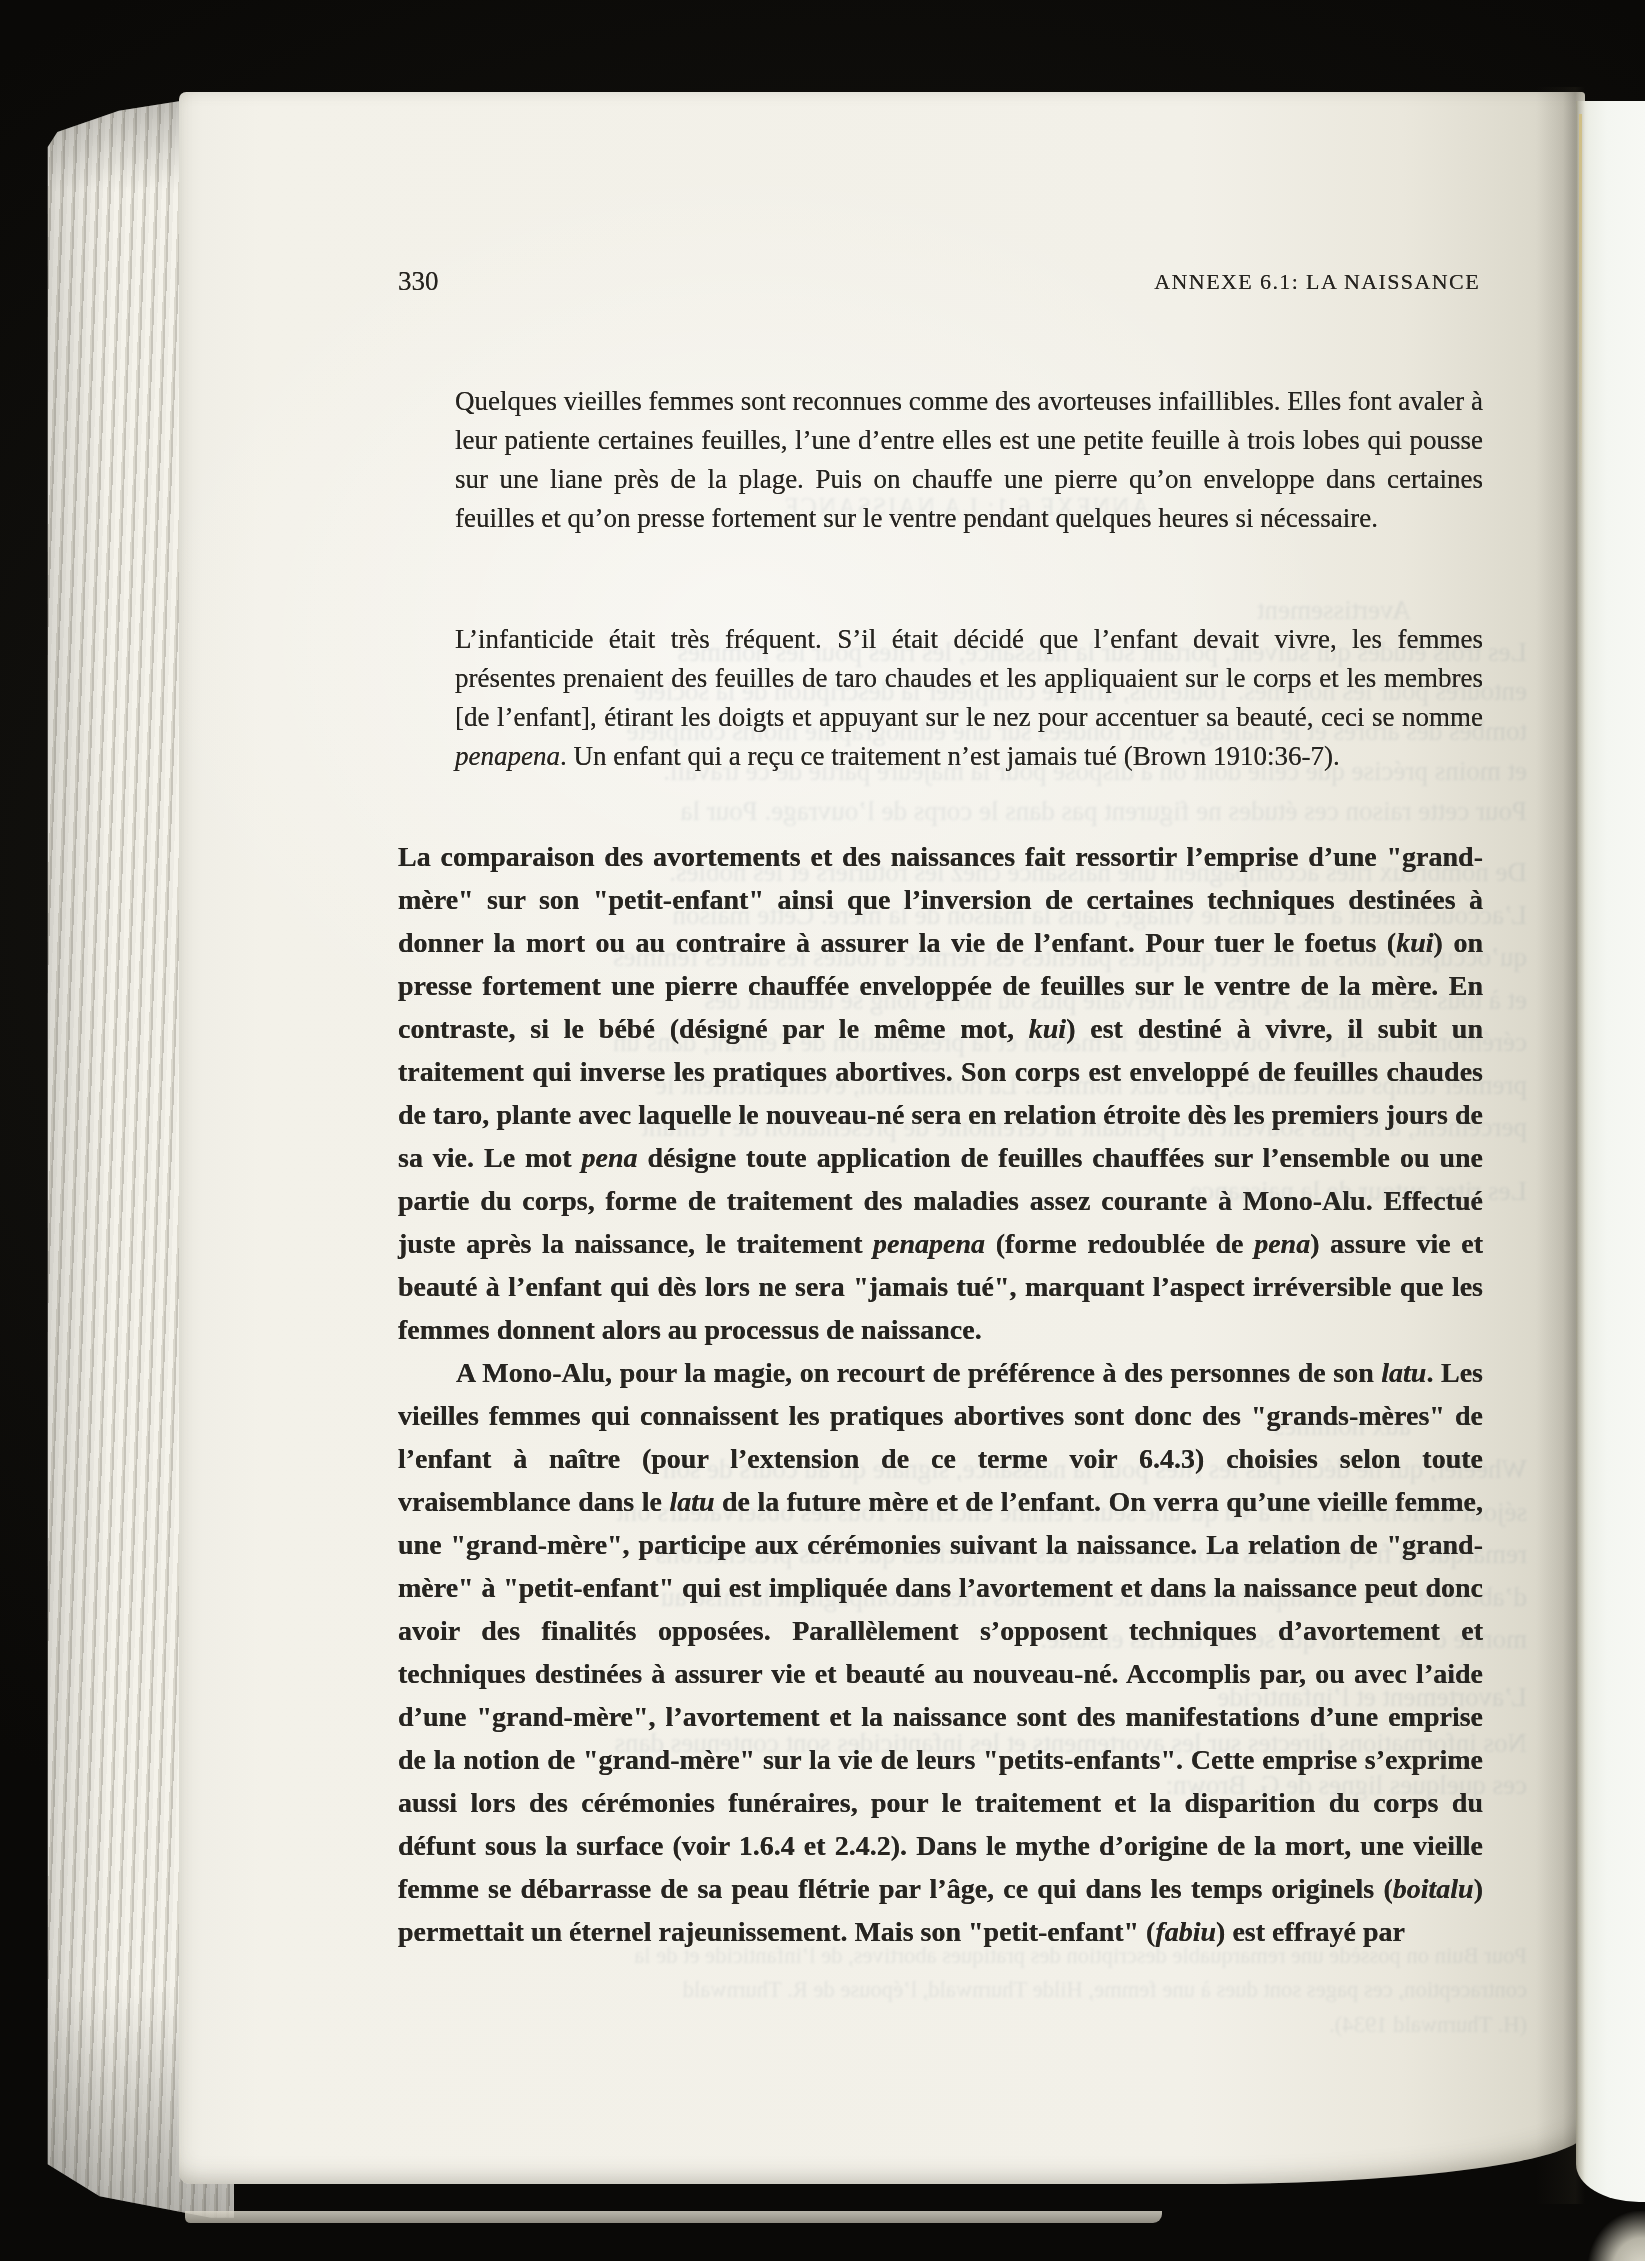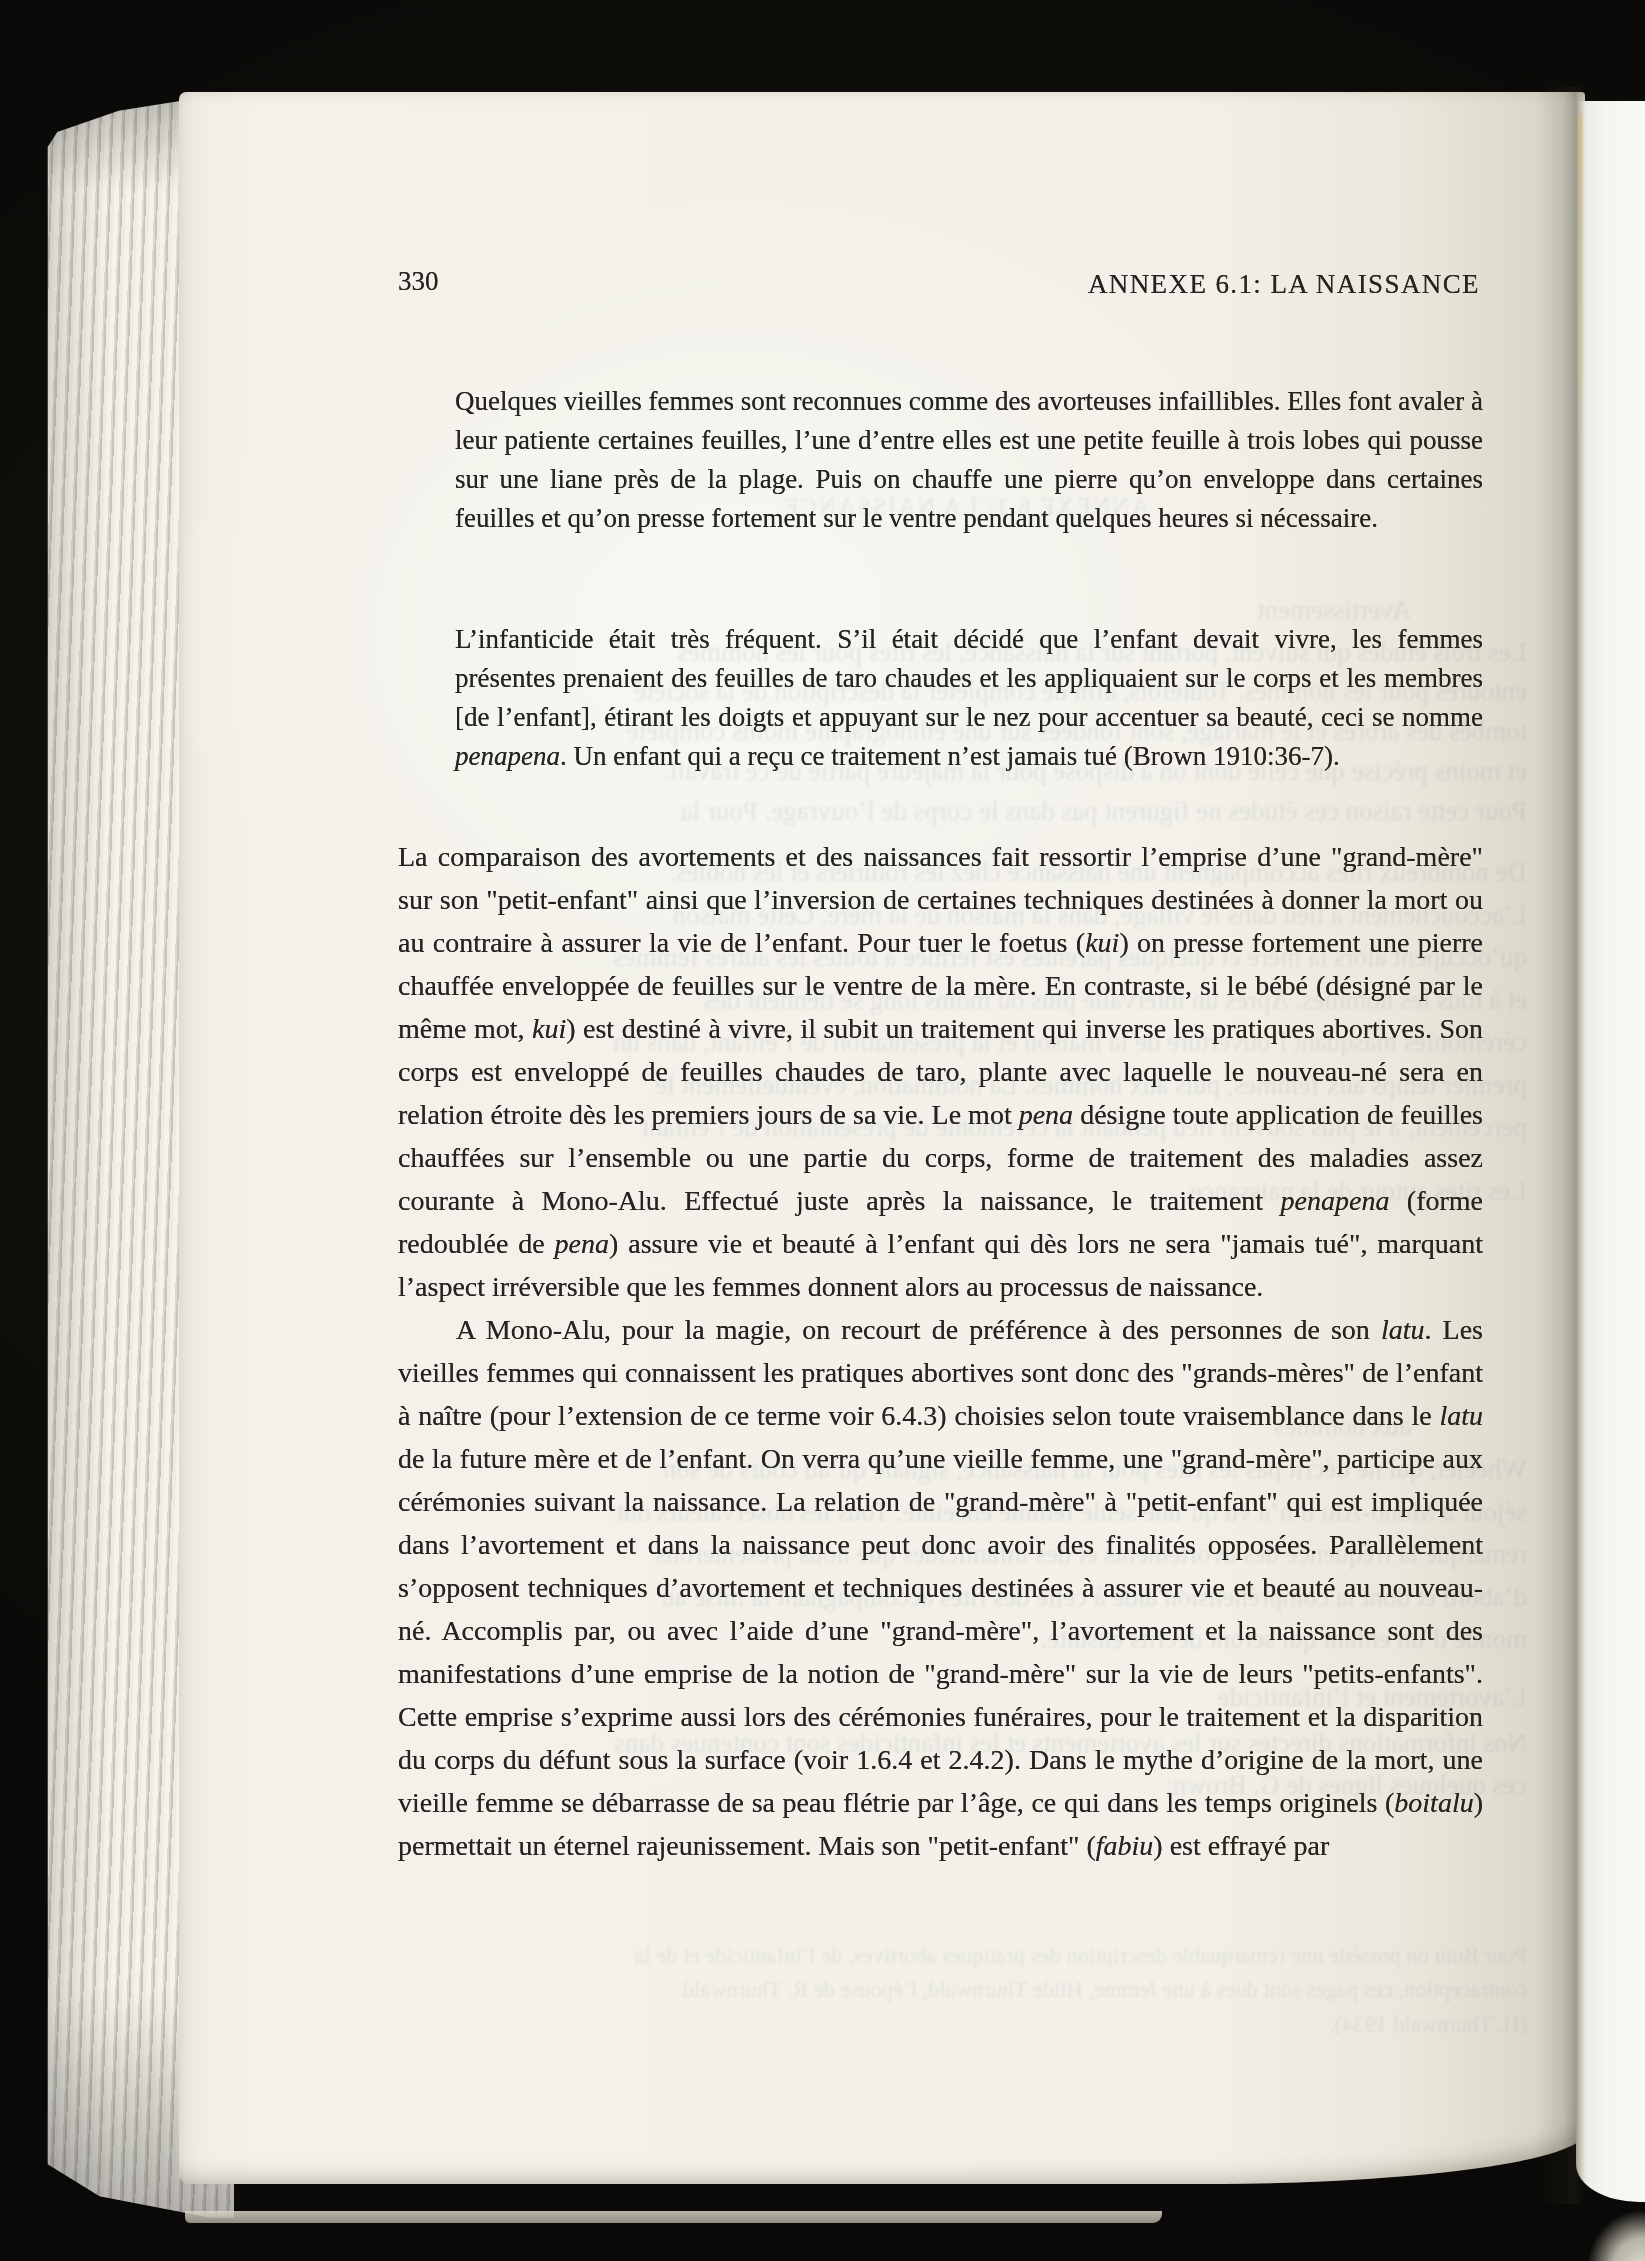--- a/index.html
+++ b/index.html
@@ -41,26 +41,26 @@
     font-size:27px;color:#5e7282;opacity:.12;
     filter:blur(1px);white-space:nowrap;overflow:hidden;
   }
   .bleed-line.small{font-size:22.6px;opacity:.11;}
   .bleed-line.head{font-size:24.4px;letter-spacing:1.8px;opacity:.10;}
 
   
   .text-layer{position:absolute;inset:0;z-index:2;color:#262420;
     text-shadow:0 0 0.6px rgba(38,34,28,.8);}
   .page-number{position:absolute;left:219px;top:174px;font-size:27px;}
-  .running-head{position:absolute;right:105px;top:177px;font-size:27px;letter-spacing:1.4px;}
+  .running-head{position:absolute;right:105px;top:177px;font-size:22px;letter-spacing:1.4px;}
   .bq{position:absolute;left:276px;width:1028px;font-size:27px;line-height:39px;text-align:justify;}
   .bq-1{top:263px;margin-top:27px;}
   .bq-2{top:501px;}
   .bodytext{position:absolute;left:219px;top:743px;width:1085px;font-size:28px;line-height:43px;text-align:justify;}
-  .bodytext p{margin:0;padding:0;}
+  .bodytext p{margin:0;padding:0;font-weight:bold;}
   .bodytext p.indent{text-indent:58px;}
   .text-layer i{font-style:italic;}
 
   
   .bottom-edge{
     position:absolute;left:185px;top:2211px;width:977px;height:11.8px;z-index:1;opacity:.85;
     background:linear-gradient(to bottom,#d9d5c8,#a8a498);
     border-radius:0 0 9px 5.4px;
   }
 

